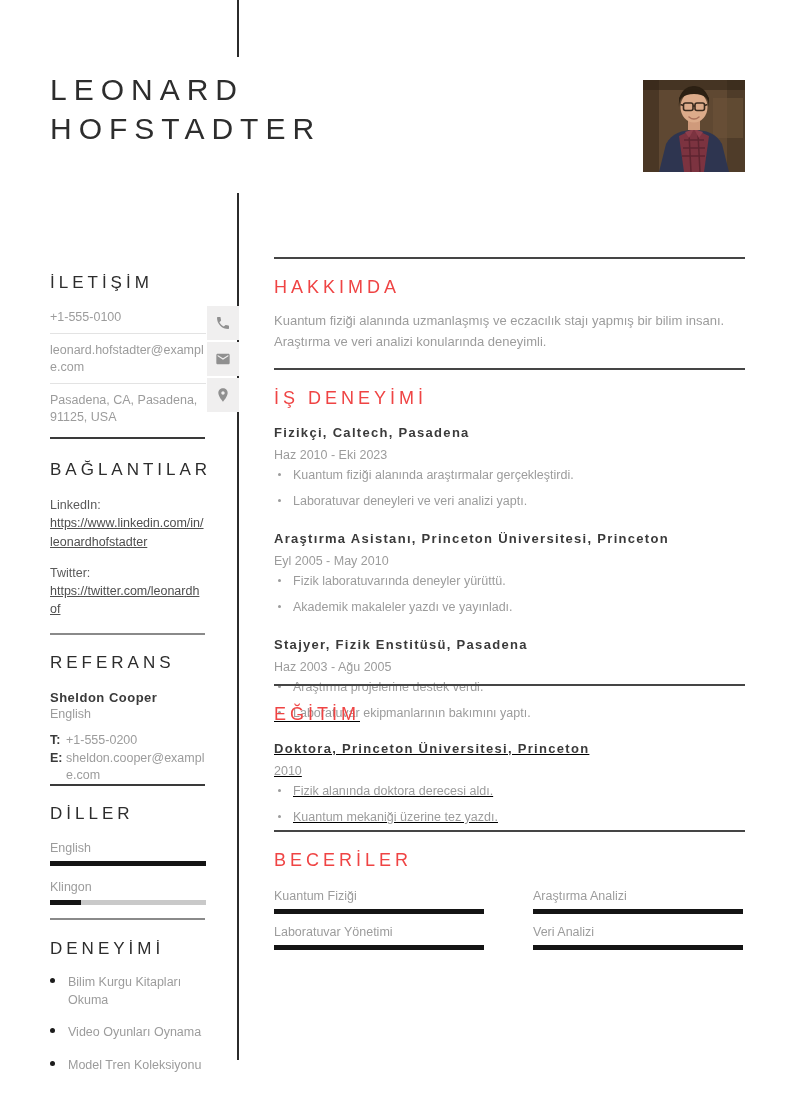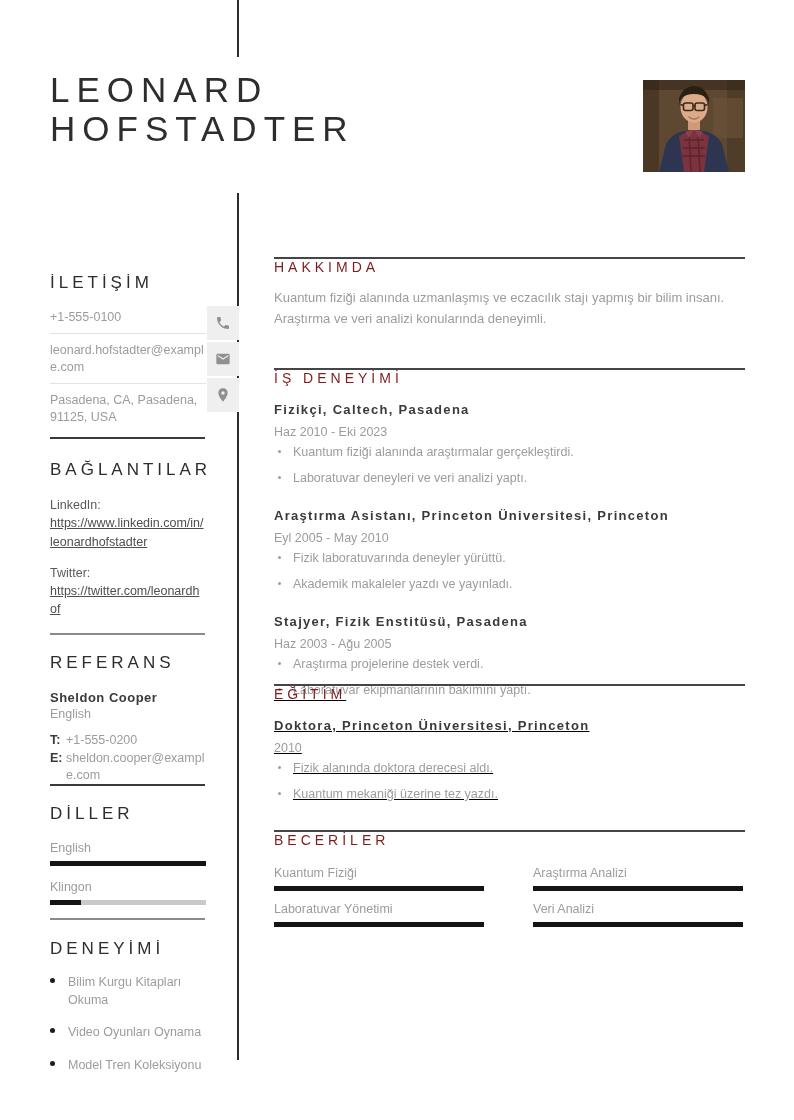--- a/index.html
+++ b/index.html
@@ -7,21 +7,21 @@
   body { font-family:"Liberation Sans", sans-serif; }
   .page { position:relative; width:794px; height:1120px; background:#ffffff; overflow:hidden; }
 
   
   .vline { position:absolute; left:237px; width:2px; background:#2b2b2b; }
   .vline.top { top:0; height:57px; }
   .vline.main { top:193px; height:867px; }
 
   
   .header { position:absolute; left:50px; top:70px; width:560px; }
-  .name { font-size:35px; line-height:39px; letter-spacing:7px; font-weight:400; color:#2d2d2d; }
+  .name { font-size:30px; line-height:39px; letter-spacing:7px; font-weight:400; color:#2d2d2d; }
   .job-title { margin-top:11px; font-size:13px; letter-spacing:3.5px; color:#9a9a9a; }
 
   
   .photo { position:absolute; left:643px; top:80px; width:102px; height:92px; overflow:hidden; }
 
   
   .side-sec { position:absolute; left:50px; width:156px; }
   .side-heading { font-size:17px; font-weight:500; letter-spacing:4px; color:#2d2d2d; line-height:1.55; }
   .divider { position:absolute; left:50px; width:155px; height:2px; }
   .divider.dark { background:#3a3a3a; }
@@ -47,21 +47,21 @@
   .lang-name { font-size:12.5px; color:#9c9c9c; }
   .bar-track { margin-top:6px; height:5px; width:100%; background:#c9c9c9; position:relative; }
   .bar-fill { height:5px; background:#141414; }
 
   .hobby-list { margin-top:12px; }
   .hobby-item { display:flex; gap:13px; font-size:12.5px; color:#9c9c9c; line-height:1.4; margin-bottom:15px; }
   .hobby-dot { flex:none; width:5px; height:5px; border-radius:50%; background:#1c1c1c; margin-top:4px; }
 
   
   .main-sec { position:absolute; left:274px; width:471px; border-top:2px solid #454545; }
-  .main-heading { font-size:14px; font-weight:500; letter-spacing:4px; color:#7f1d1d; }
+  .main-heading { margin-top:18px; font-size:18px; font-weight:500; letter-spacing:4px; color:#ef4444; }
   .about-text { margin-top:13px; font-size:13px; line-height:1.6; color:#9c9c9c; }
 
   .job { margin-top:16px; }
   .job-name { font-size:13px; font-weight:700; letter-spacing:1.3px; color:#3a3a3a; }
   .job-dates { margin-top:8px; font-size:12.5px; color:#9c9c9c; }
   .job-bullets { }
   .bullet-row { display:flex; gap:12px; font-size:12.5px; color:#9c9c9c; line-height:1.4; padding:4.5px 0; }
   .bullet-dot { flex:none; width:3px; height:3px; border-radius:50%; background:#9c9c9c; margin-top:6px; margin-left:4px; }
 
   .skill-grid { margin-top:18px; display:grid; grid-template-columns:210px 210px; column-gap:49px; row-gap:11px; }

